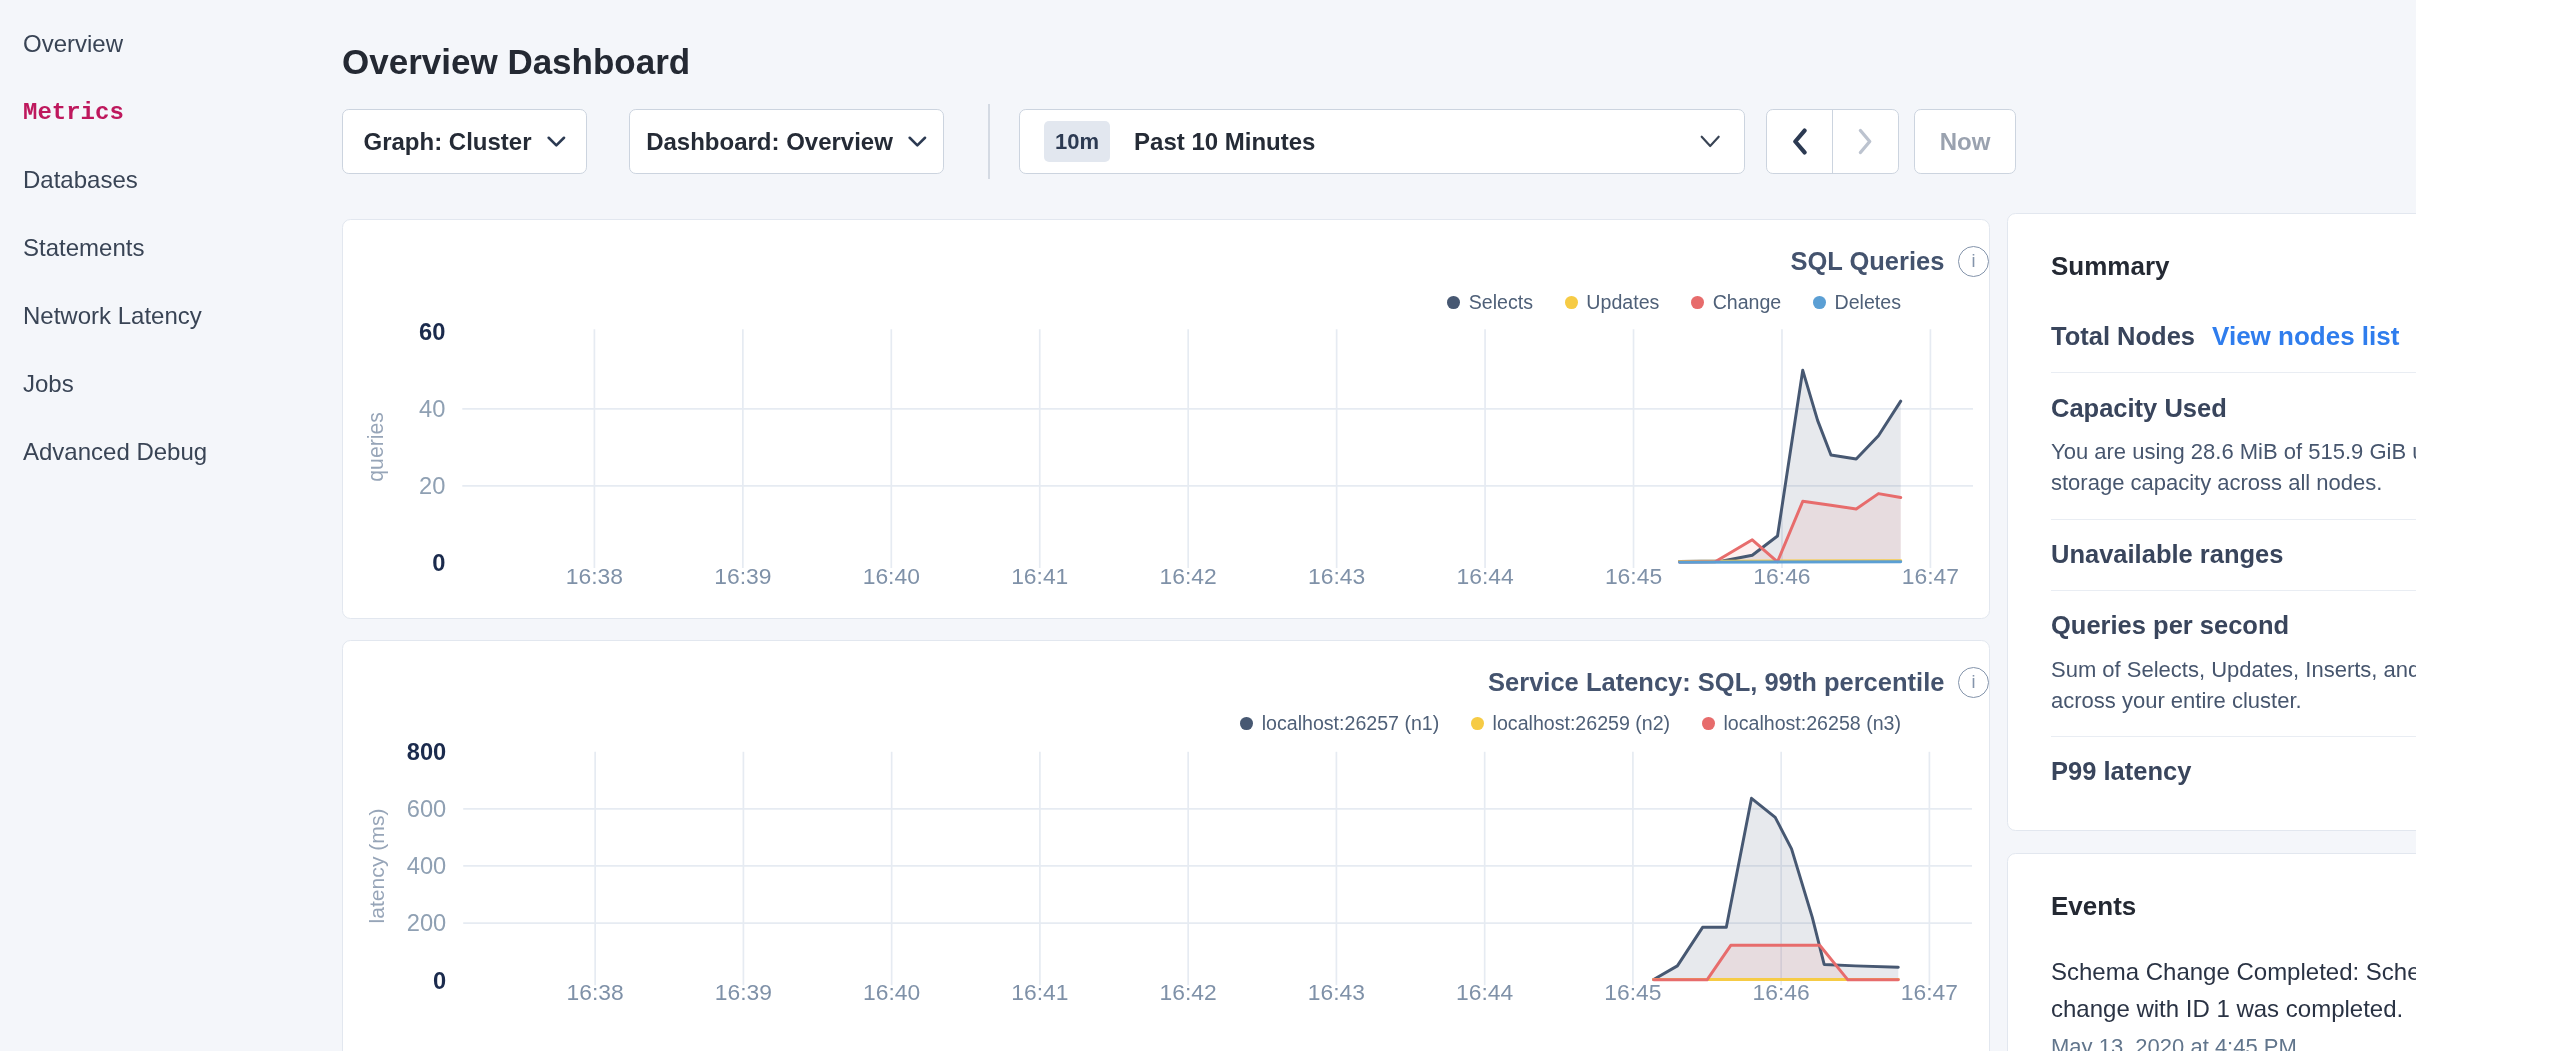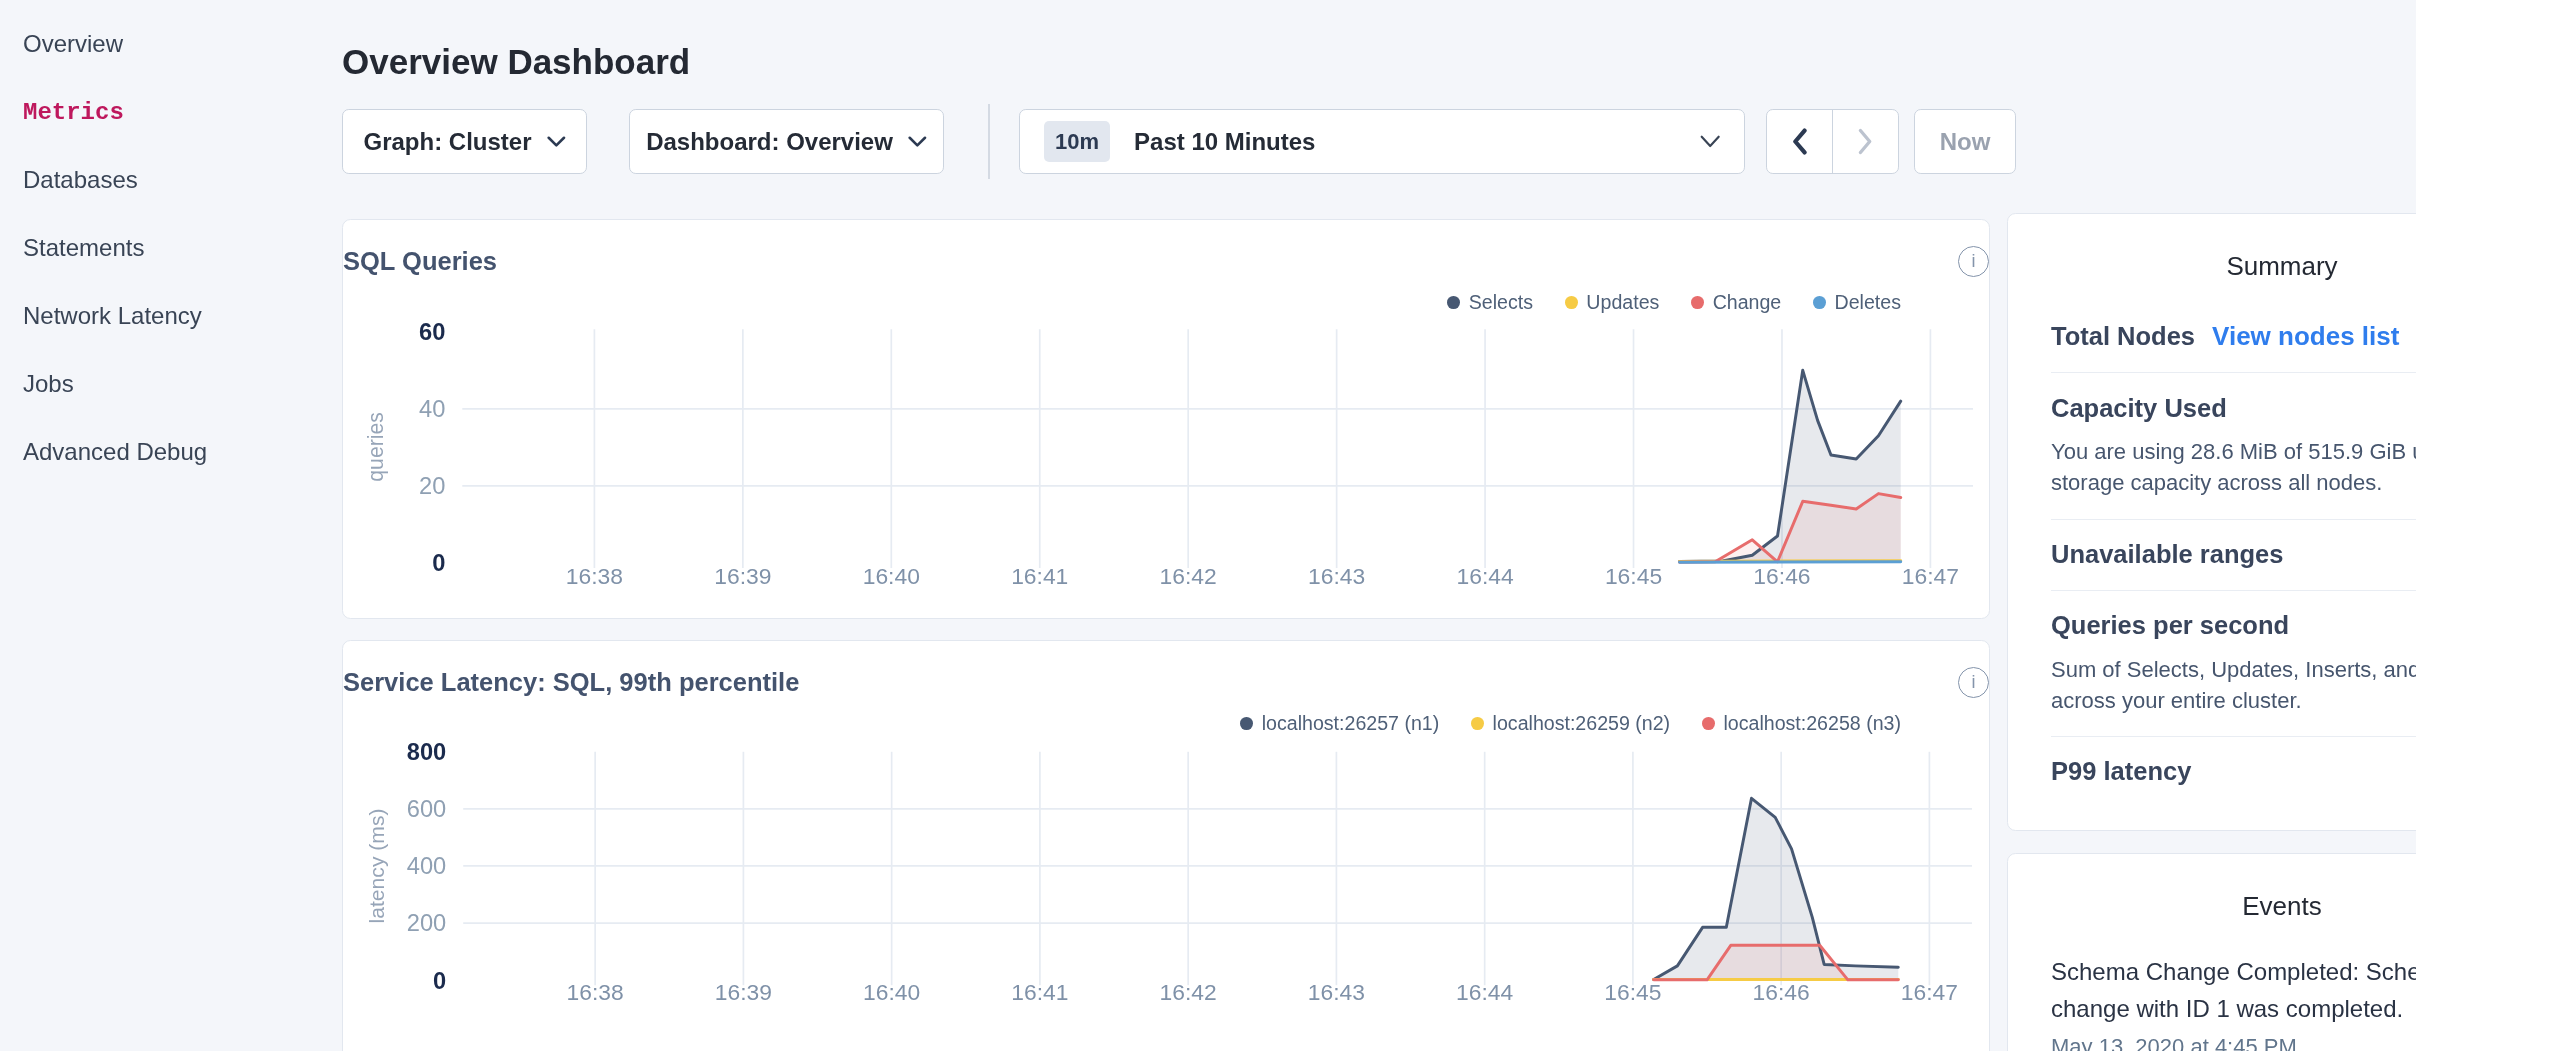--- a/index.html
+++ b/index.html
@@ -25,32 +25,32 @@
   .time-caret{margin-left:auto;}
   .arrow-group{padding:0;overflow:hidden;}
   .arrow-half{flex:1;height:100%;display:flex;align-items:center;justify-content:center;}
   .arrow-half.prev{border-right:1.7px solid #ccd4df;color:#2c3a52;}
   .arrow-half.next{color:#bcc3cf;}
   .now-btn{color:#9aa2af;}
   
   .card{position:absolute;background:#fff;border:1.7px solid #e2e7ef;border-radius:8.5px;box-sizing:border-box;}
   #sql-card{left:342px;top:219px;width:1648px;height:400px;}
   #lat-card{left:342px;top:640px;width:1648px;height:435px;}
-  .chart-title{position:absolute;top:25.5px;left:0;right:0;display:flex;justify-content:space-between;align-items:center;gap:13.6px;
+  .chart-title{position:absolute;top:25.5px;left:0;right:0;display:flex;justify-content:flex-end;align-items:center;gap:13.6px;
                font-size:25.5px;font-weight:bold;color:#44536e;}
   .info-icon{width:31px;height:31px;border:1.7px solid #8494ab;border-radius:50%;display:inline-flex;align-items:center;
              justify-content:center;font-size:18px;font-weight:normal;color:#8494ab;box-sizing:border-box;}
   .legend{position:absolute;top:71px;right:88px;display:flex;gap:32px;align-items:center;}
   .legend-item{display:flex;align-items:center;gap:8.5px;font-size:19.6px;color:#4f6078;}
   .dot{width:12.8px;height:12.8px;border-radius:50%;}
   .chart-svg{position:absolute;left:0;top:0;width:100%;height:100%;}
   
   #summary-card{left:2007px;top:213px;width:550px;height:618px;padding:0 43px;}
   #events-card{left:2007px;top:853px;width:550px;height:247px;padding:0 43px;}
-  .panel-title{margin:37px 0 18.7px;font-size:26px;font-weight:normal;text-align:center;color:#242933;}
+  .panel-title{margin:37px 0 18.7px;font-size:26px;font-weight:bold;color:#242933;}
   .srow{padding:20.4px 0;border-bottom:1.7px solid #e9edf3;}
   .srow:last-child{border-bottom:none;}
   .srow-head{display:flex;align-items:baseline;}
   .srow-label{font-size:25.5px;font-weight:bold;color:#39455c;}
   .srow-link{font-size:26px;font-weight:bold;color:#2f7ded;margin-left:17px;text-decoration:none;cursor:pointer;}
   .srow-value{margin-left:auto;font-size:25.5px;font-weight:bold;color:#479f23;white-space:nowrap;}
   .srow-desc{margin:13.6px 0 0;font-size:22px;color:#47566e;line-height:31px;}
   .event-item{margin-top:31px;font-size:24px;color:#2a3344;line-height:37px;}
   .event-time{margin-top:6.8px;font-size:22px;color:#61758c;}
 </style>

